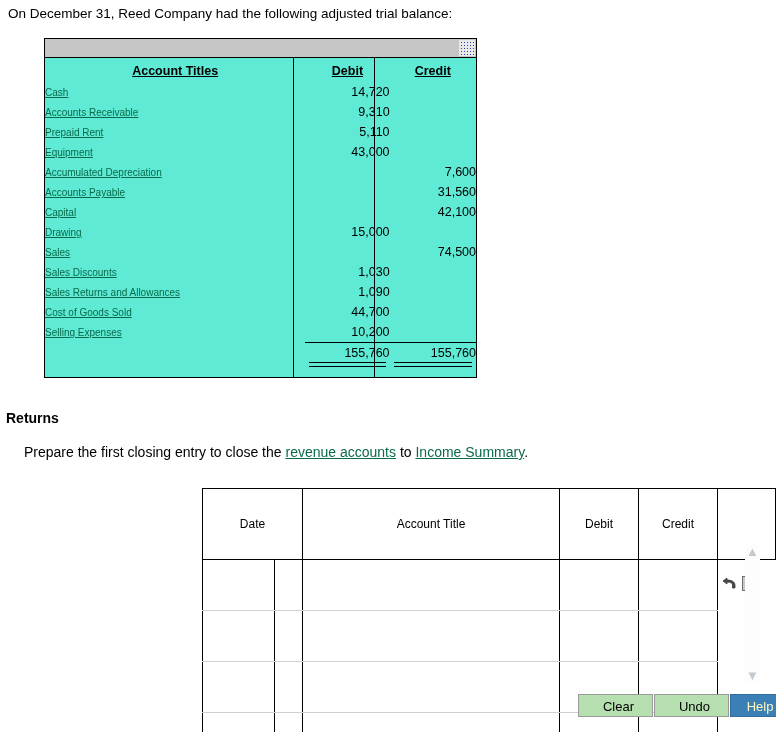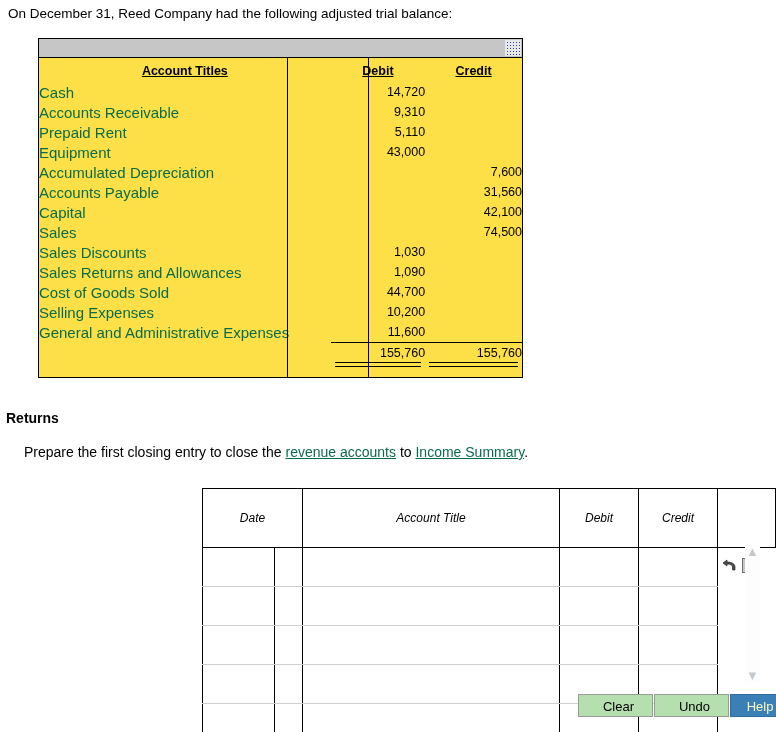--- a/index.html
+++ b/index.html
@@ -23,25 +23,25 @@
     left: 8px;
     top: 6px;
     font-size: 13.5px;
     color: #000;
     white-space: nowrap;
   }
 
   
   .tb-panel {
     position: absolute;
-    left: 38px;
+    left: 44px;
     top: 38px;
-    width: 485px;
+    width: 433px;
     border: 1px solid #000;
-    background: #fde047;
+    background: #5eead4;
     box-sizing: border-box;
   }
   .tb-titlebar {
     height: 18px;
     background: #c6c6c6;
     border-bottom: 1px solid #000;
     position: relative;
   }
   .tb-grip {
     position: absolute;
@@ -84,21 +84,22 @@
   table.tb tr.hdr th span.u {
     text-decoration: underline;
   }
 
   td.acct {
     padding-left: 6px;
     height: 20px;
   }
   td.acct a {
     color: #0a6b4a;
-    font-size: 15px;
+    text-decoration: underline;
+    font-size: 10px;
     cursor: pointer;
     margin-top: 32px;
   }
   td.num {
     text-align: right;
     padding-right: 9px;
     height: 20px;
     font-size: 12.5px;
     white-space: nowrap;
   }
@@ -161,23 +162,22 @@
     left: 202px;
     top: 488px;
   }
   table.je {
     border-collapse: collapse;
     table-layout: fixed;
     font-size: 12px;
     background: #fff;
   }
   table.je th, table.je td {
-    padding: 4px;
+    padding: 10px;
     font-weight: normal;
-    font-style: italic;
   }
   table.je th {
     border: 1px solid #000;
     height: 50px;
     text-align: center;
     vertical-align: middle;
     font-size: 12px;
   }
   .je-c-date   { width: 72px; }
   .je-c-date2  { width: 28px; }
@@ -341,20 +341,25 @@
             <td class="acct"><a>Accounts Payable</a></td>
             <td class="num"></td>
             <td class="num">31,560</td>
           </tr>
           <tr>
             <td class="acct"><a>Capital</a></td>
             <td class="num"></td>
             <td class="num">42,100</td>
           </tr>
           <tr>
+            <td class="acct"><a>Drawing</a></td>
+            <td class="num">15,000</td>
+            <td class="num"></td>
+          </tr>
+          <tr>
             <td class="acct"><a>Sales</a></td>
             <td class="num"></td>
             <td class="num">74,500</td>
           </tr>
           <tr>
             <td class="acct"><a>Sales Discounts</a></td>
             <td class="num">1,030</td>
             <td class="num"></td>
           </tr>
           <tr>
@@ -363,25 +368,20 @@
             <td class="num"></td>
           </tr>
           <tr>
             <td class="acct"><a>Cost of Goods Sold</a></td>
             <td class="num">44,700</td>
             <td class="num"></td>
           </tr>
           <tr>
             <td class="acct"><a>Selling Expenses</a></td>
             <td class="num">10,200</td>
-            <td class="num"></td>
-          </tr>
-          <tr>
-            <td class="acct"><a>General and Administrative Expenses</a></td>
-            <td class="num">11,600</td>
             <td class="num"></td>
           </tr>
           <tr>
             <td></td>
             <td class="total"><span>155,760</span><span class="dbl"></span></td>
             <td class="total"><span>155,760</span><span class="dbl"></span></td>
           </tr>
           <tr class="tail">
             <td></td>
             <td></td>

